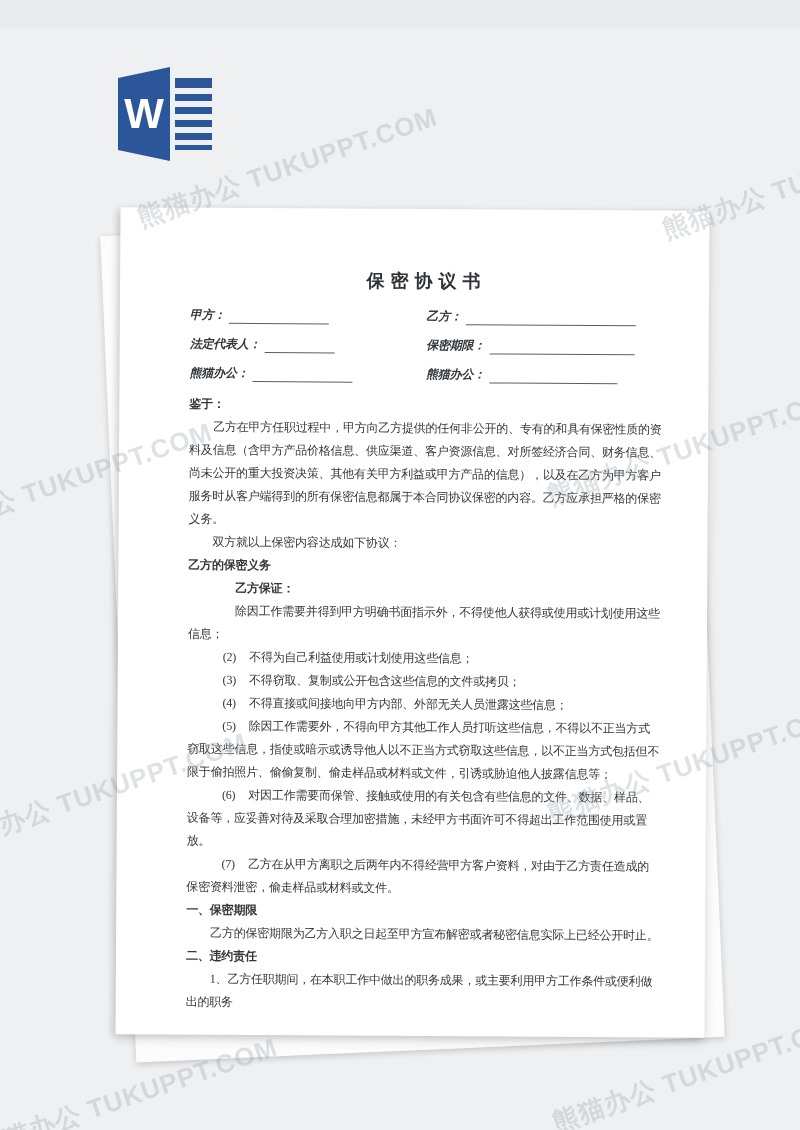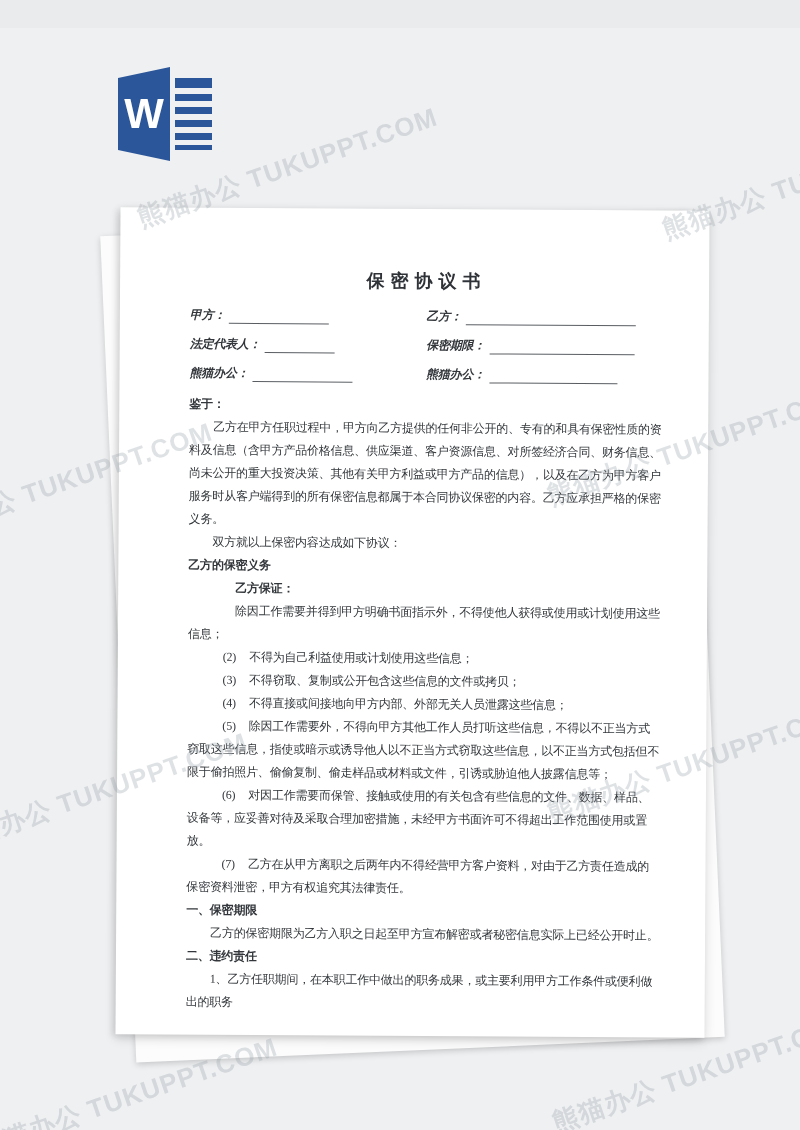--- a/index.html
+++ b/index.html
@@ -107,21 +107,21 @@
       <p class="ind2 mt">双方就以上保密内容达成如下协议：</p>
       <p class="bold">乙方的保密义务</p>
       <p class="bold ind4">乙方保证：</p>
       <p class="ind4">除因工作需要并得到甲方明确书面指示外，不得使他人获得或使用或计划使用这些信息；</p>
 
       <p class="item"><span>(2)</span><span class="itext">不得为自己利益使用或计划使用这些信息；</span></p>
       <p class="item"><span>(3)</span><span class="itext">不得窃取、复制或公开包含这些信息的文件或拷贝；</span></p>
       <p class="item"><span>(4)</span><span class="itext">不得直接或间接地向甲方内部、外部无关人员泄露这些信息；</span></p>
       <p class="item"><span>(5)</span><span class="itext">除因工作需要外，不得向甲方其他工作人员打听这些信息，不得以不正当方式窃取这些信息，指使或暗示或诱导他人以不正当方式窃取这些信息，以不正当方式包括但不限于偷拍照片、偷偷复制、偷走样品或材料或文件，引诱或胁迫他人披露信息等；</span></p>
       <p class="item"><span>(6)</span><span class="itext">对因工作需要而保管、接触或使用的有关包含有些信息的文件、数据、样品、设备等，应妥善对待及采取合理加密措施，未经甲方书面许可不得超出工作范围使用或置放。</span></p>
-      <p class="item"><span>(7)</span><span class="itext">乙方在从甲方离职之后两年内不得经营甲方客户资料，对由于乙方责任造成的保密资料泄密，甲方有权追究其法律责任。</span></p>
+      <p class="item"><span>(7)</span><span class="itext">乙方在从甲方离职之后两年内不得经营甲方客户资料，对由于乙方责任造成的保密资料泄密，偷走样品或材料或文件。</span></p>
 
       <p class="bold mt">一、保密期限</p>
       <p class="ind2">乙方的保密期限为乙方入职之日起至甲方宣布解密或者秘密信息实际上已经公开时止。</p>
       <p class="bold">二、违约责任</p>
       <p class="ind2">1、乙方任职期间，在本职工作中做出的职务成果，或主要利用甲方工作条件或便利做出的职务</p>
 
     </div>
   </div>
 
   <span class="wm" style="left:130px;top:150px;">熊猫办公 TUKUPPT.COM</span>

